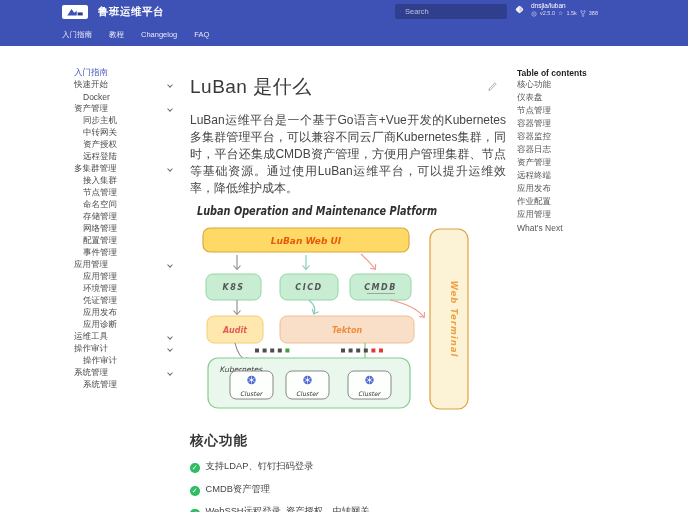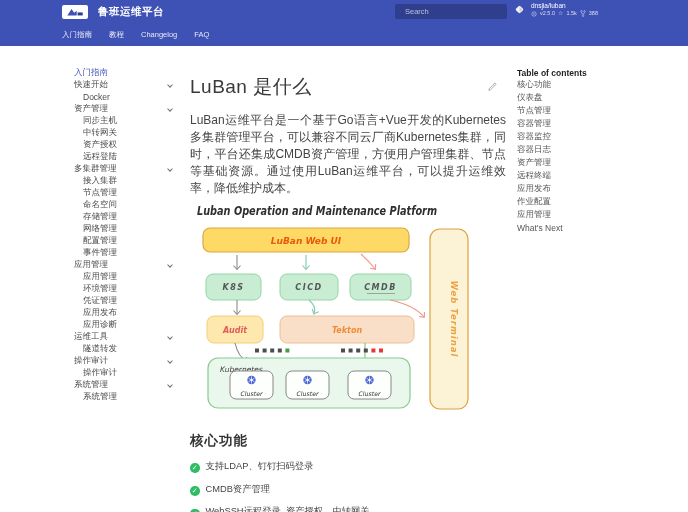--- a/index.html
+++ b/index.html
@@ -222,24 +222,20 @@
       <div class="side-item child">
         <span class="side-label">应用诊断</span>
 
       </div>
 
       <div class="side-item parent">
         <span class="side-label">运维工具</span>
         <span class="chev"></span>
       </div>
 
-      <div class="side-item child">
-        <span class="side-label">隧道转发</span>
-
-      </div>
 
       <div class="side-item parent">
         <span class="side-label">操作审计</span>
         <span class="chev"></span>
       </div>
 
       <div class="side-item child">
         <span class="side-label">操作审计</span>
 
       </div>

